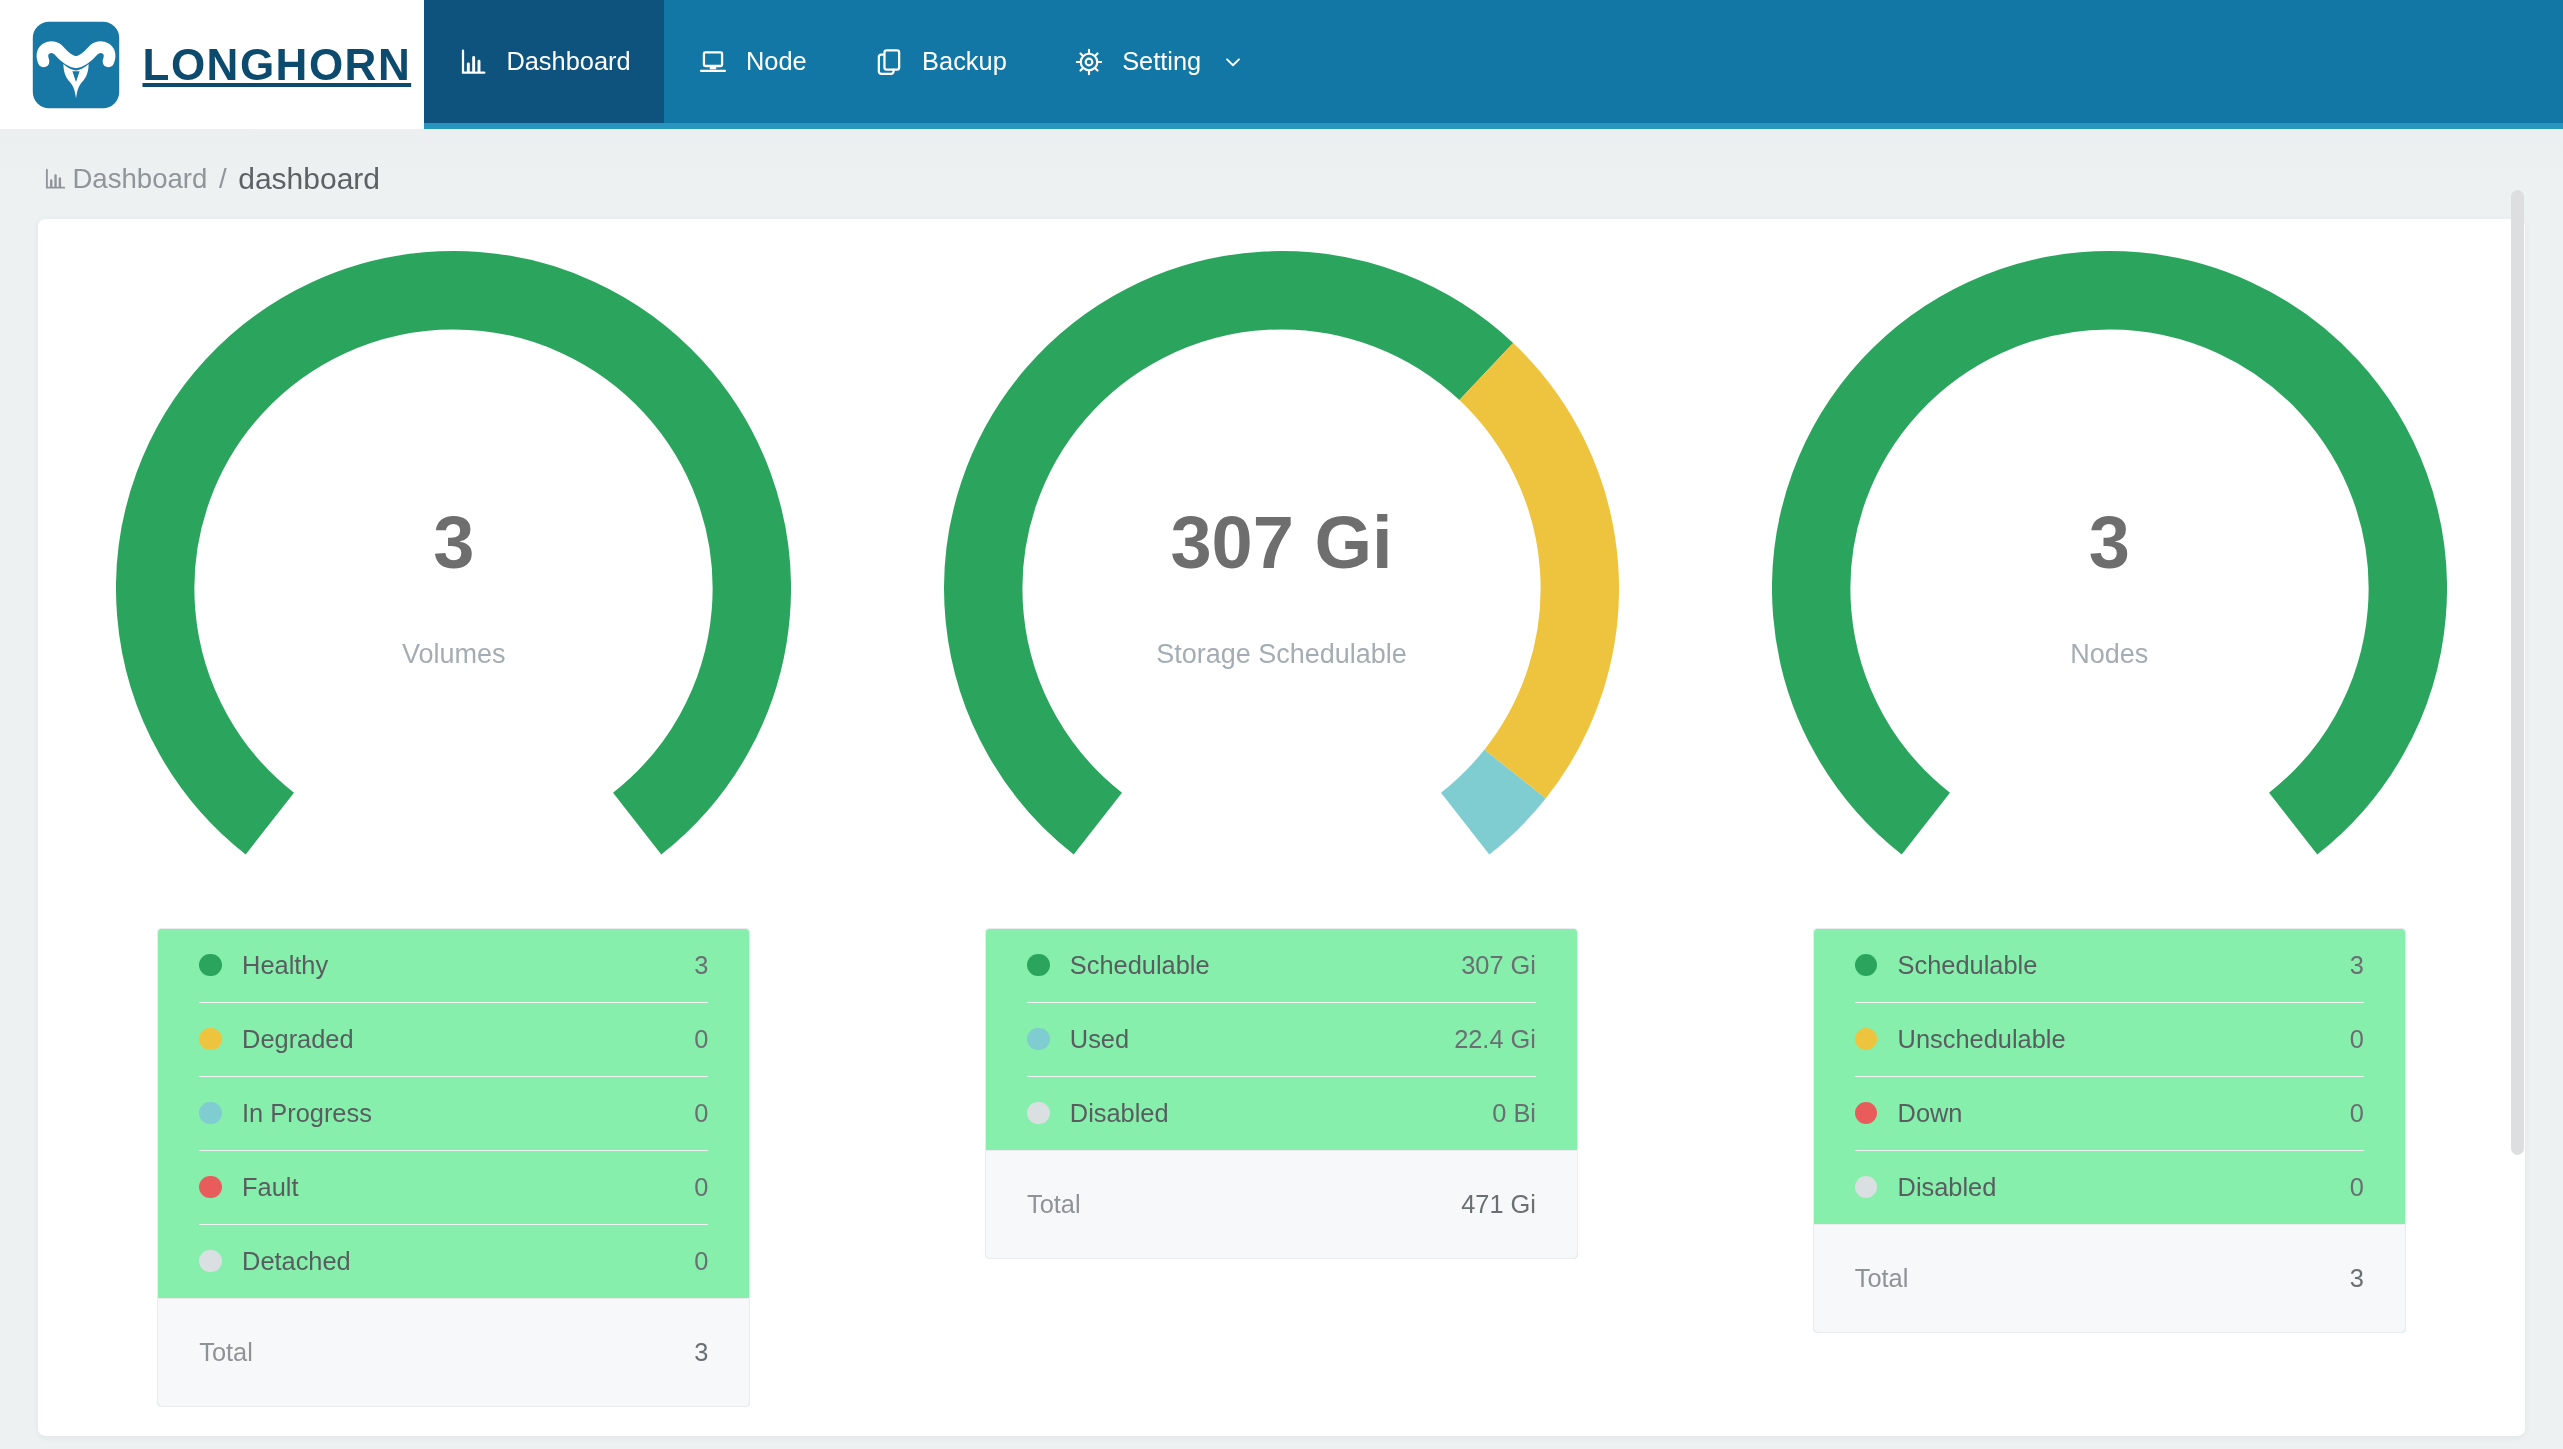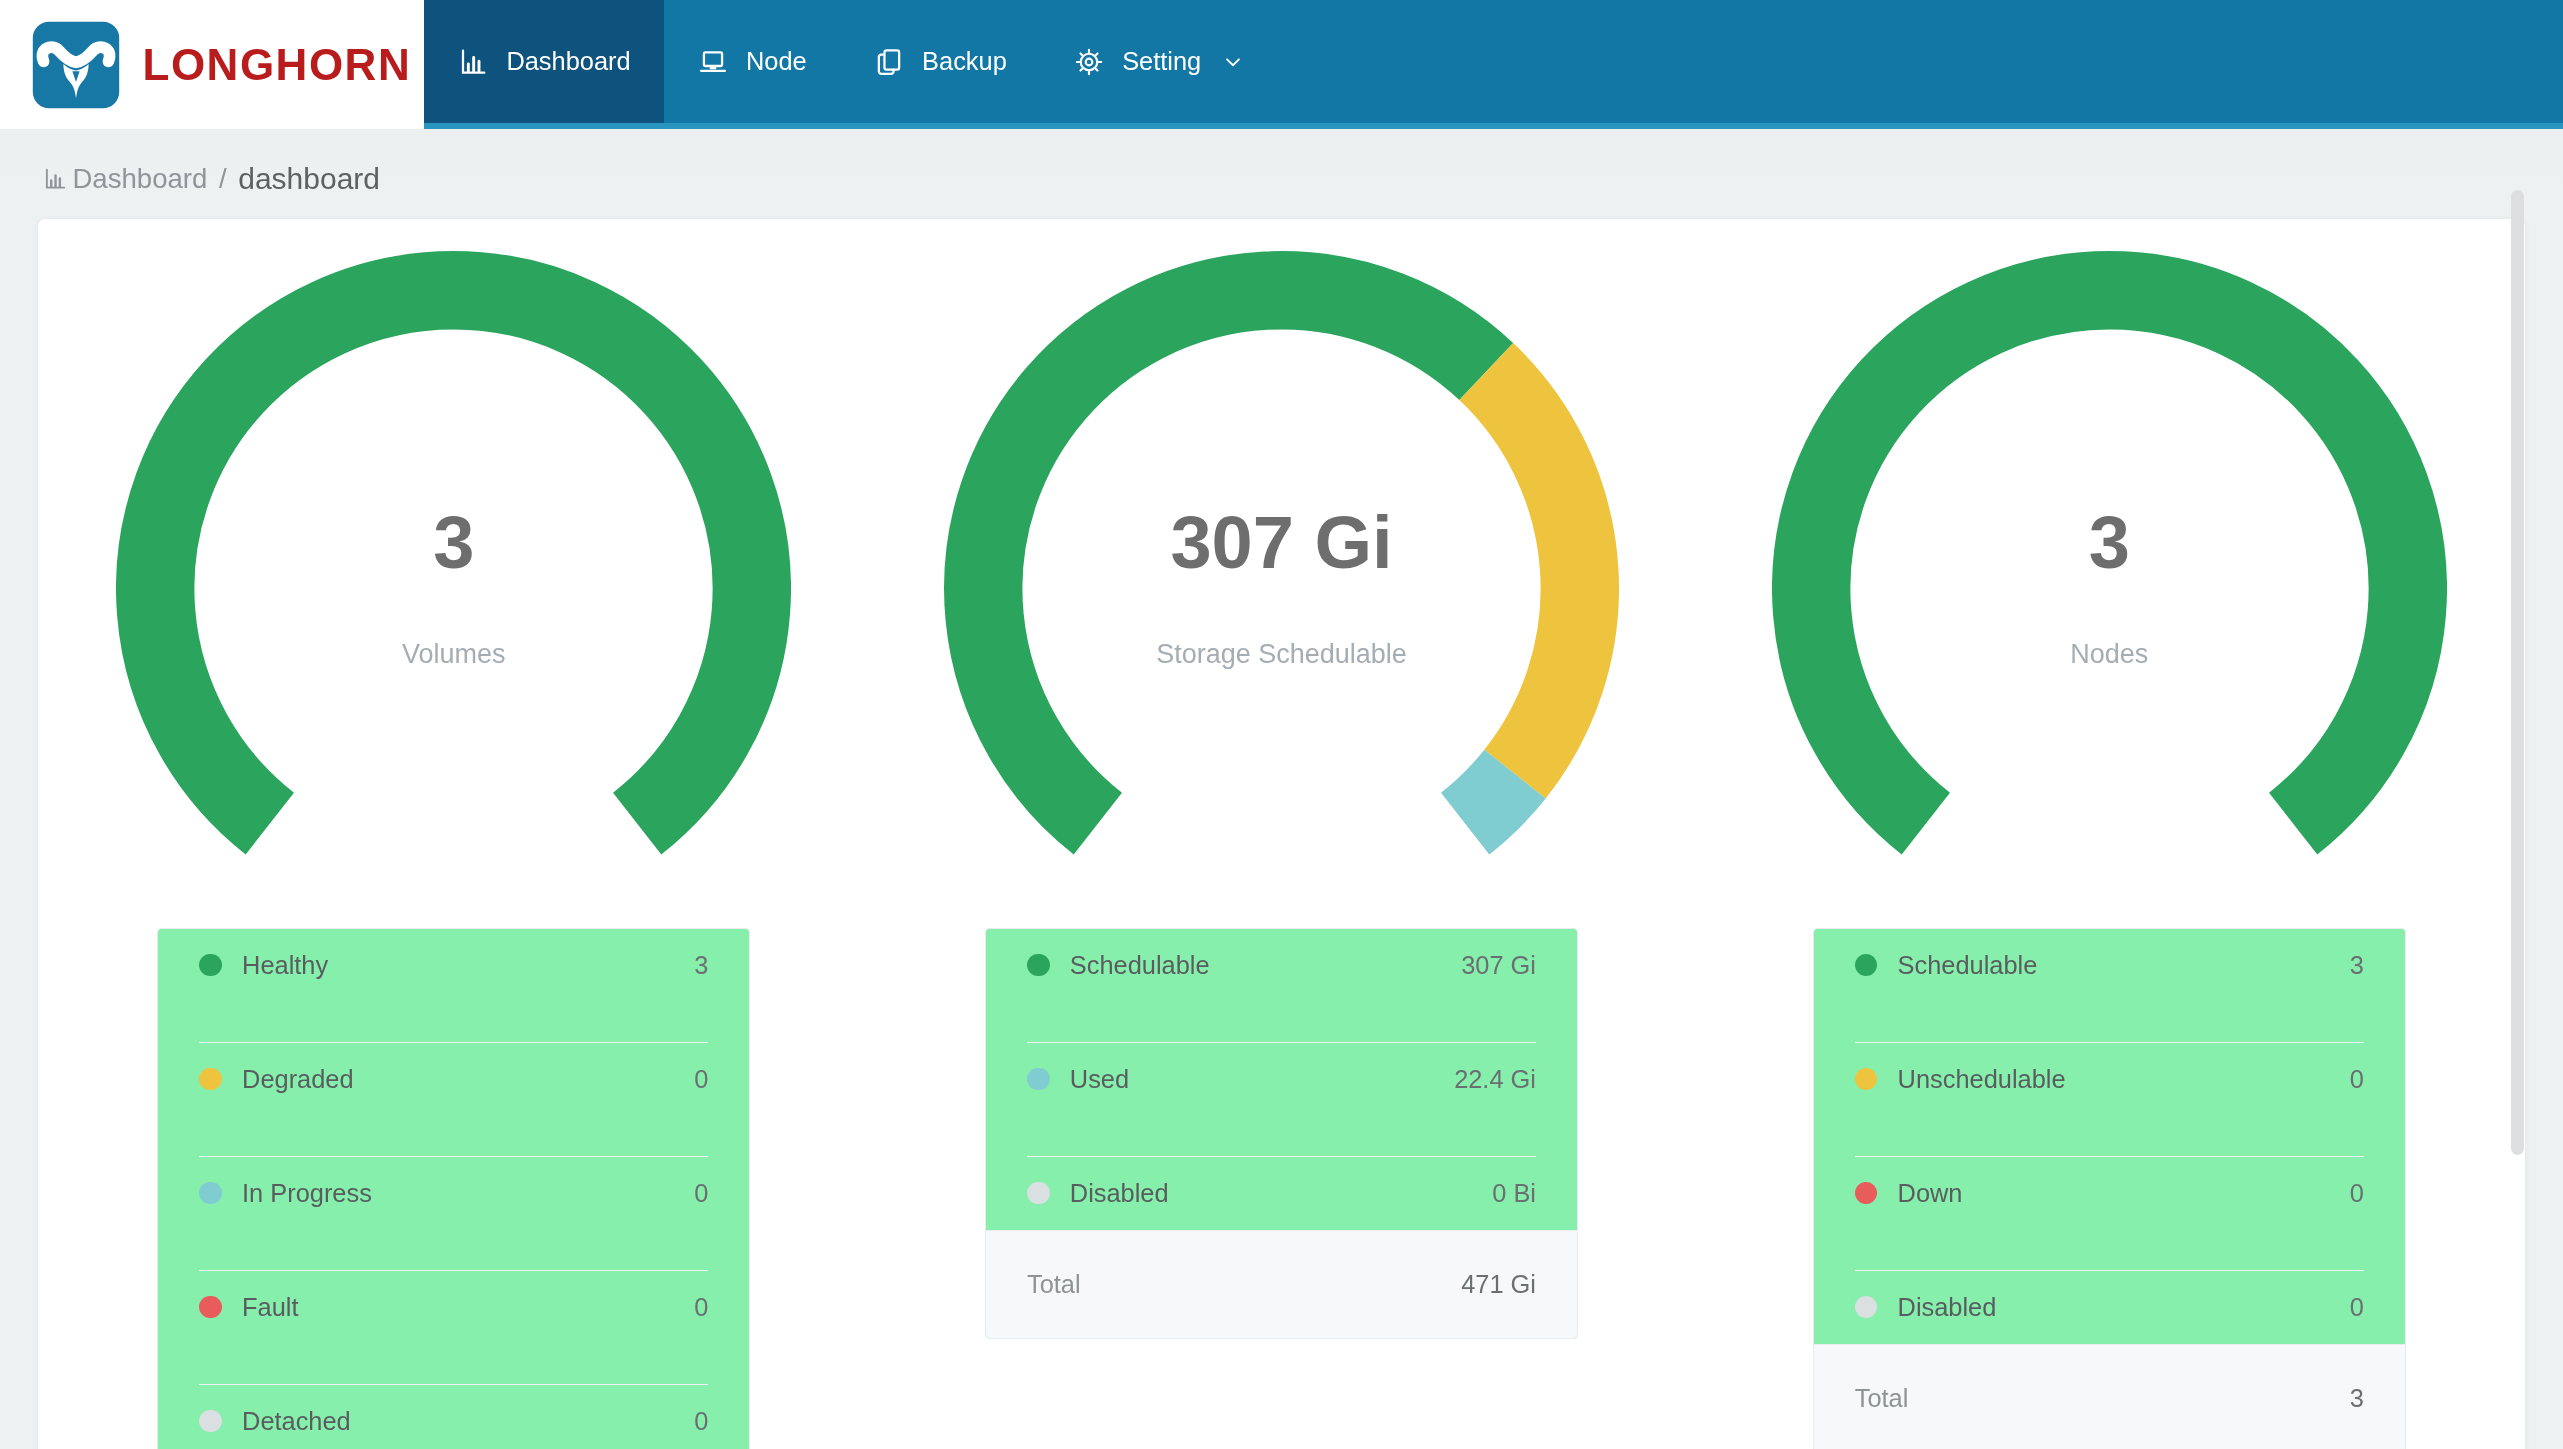--- a/index.html
+++ b/index.html
@@ -7,21 +7,21 @@
     width:2563px;height:1449px;overflow:hidden;position:relative;
     background:linear-gradient(#e7ebec,#eef1f2 189px);
     font-family:"Liberation Sans","DejaVu Sans",sans-serif;
     -webkit-font-smoothing:antialiased;
   }
   
   .header{display:flex;height:129px;width:100%;}
   .brand{width:424px;background:#ffffff;display:flex;align-items:center;gap:22px;
          padding-left:30.5px;box-sizing:border-box;flex-shrink:0;}
   .brand-logo svg{width:90px;height:90px;display:block;}
-  .brand-name{font-size:44px;font-weight:bold;color:#b91c1c;letter-spacing:1.5px;}
+  .brand-name{font-size:44px;font-weight:bold;color:#0c4a6e;letter-spacing:1.5px;text-decoration:underline;}
   .nav{flex:1;background:#1377a6;display:flex;position:relative;padding-bottom:5.8px;box-sizing:border-box;}
   .nav::after{content:"";position:absolute;left:0;right:0;bottom:0;height:5.8px;background:#2795bd;}
   .tab{display:flex;align-items:center;gap:17.4px;padding:0 33px;color:#ffffff;
        font-size:25.4px;cursor:pointer;user-select:none;}
   .tab.active{background:#0e527e;}
   .tab .ticon{display:flex;align-items:center;}
   .tab .ticon svg{width:32px;height:32px;}
   .tab .chev svg{width:26px;height:26px;margin-left:1.5px;}
   
   .crumbs{display:flex;align-items:center;padding:33px 42px 23px;font-size:27.6px;color:#8f9598;}
@@ -37,21 +37,21 @@
   .gauge-wrap{position:relative;width:675px;height:675px;}
   .gauge-wrap svg{position:absolute;left:0;top:0;}
   .gauge-center{position:absolute;left:0;right:0;top:255px;text-align:center;pointer-events:none;}
   .g-num{font-size:74px;font-weight:600;color:#6e6e6e;line-height:1;}
   .g-label{margin-top:59px;font-size:27px;color:#a4adb3;}
   
   .legend{width:593px;border:1.5px solid #e9ebec;border-radius:4.4px;background:#86efac;
           box-sizing:border-box;overflow:hidden;margin-top:1.5px;}
   ul.rows{list-style:none;margin:0;padding:0;}
   .lrow{display:flex;align-items:center;height:73px;margin:0 41px;padding:0;}
-  .lrow + .lrow{border-top:1.5px solid #f1f2f3;margin-top:40px;}
+  .lrow + .lrow{border-top:1.5px solid #f1f2f3;}
   .dot{width:22.5px;height:22.5px;border-radius:50%;margin-right:20.3px;flex-shrink:0;}
   .lbl{font-size:25.4px;color:#595d5f;}
   .val{margin-left:auto;font-size:25.4px;color:#6a6f72;}
   .trow{display:flex;align-items:center;height:75px;background:#f7f8f9;
         border-top:1.5px solid #ececee;padding:16px 41px;}
   .trow .lbl{color:#8e9396;}
   
   .scroll-thumb{position:absolute;top:190px;left:2511px;width:13px;height:965px;
         border-radius:7.3px;background:#dcdedf;}
 </style>

